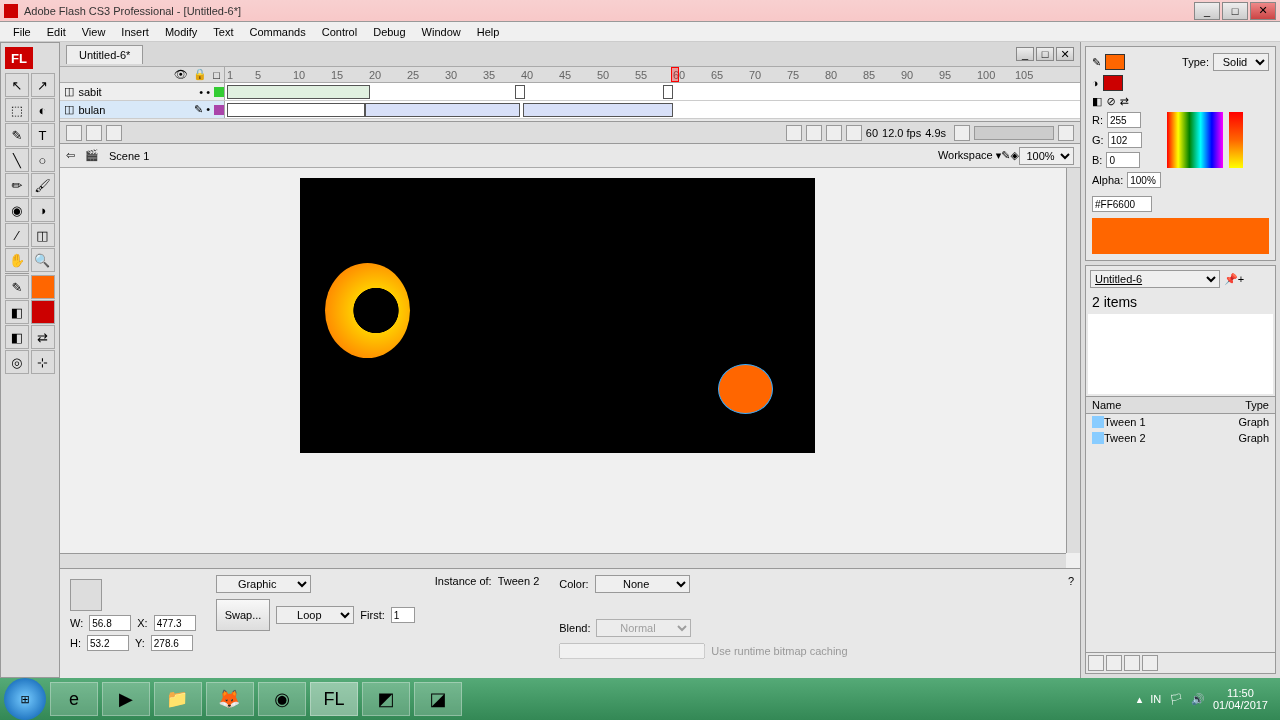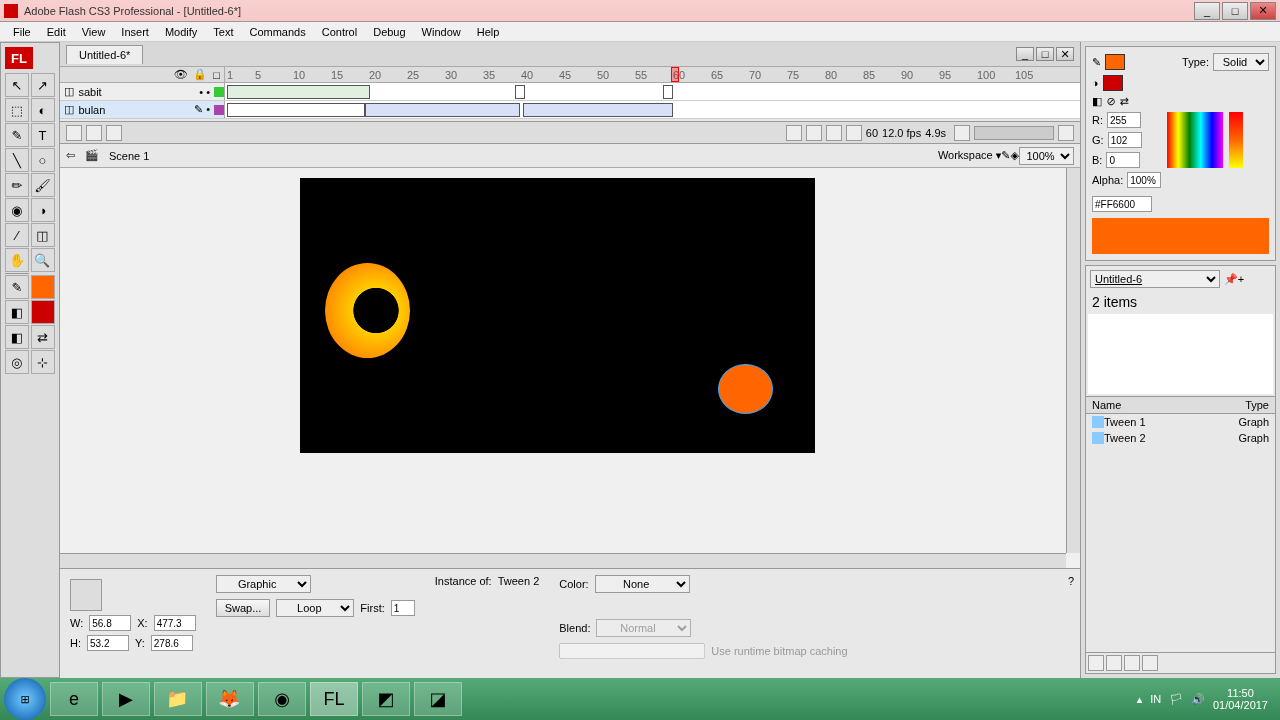--- a/index.html
+++ b/index.html
@@ -60,21 +60,21 @@
 .lib-preview{height:80px;background:#fff;margin:2px;}
 .lib-headers{display:flex;background:#ddd;border-top:1px solid #999;border-bottom:1px solid #999;padding:2px 6px;font-size:10px;}
 .lib-item{display:flex;padding:2px 6px;font-size:10px;align-items:center;gap:0;}
 .lib-icon{width:12px;height:12px;background:#8cf;}
 .properties{height:110px;background:#e8e8e8;border-top:1px solid #999;padding:6px;display:flex;gap:20px;}
 .prop-icon{width:32px;height:32px;background:#ddd;border:1px solid #999;margin:4px;}
 .prop-col{display:flex;flex-direction:column;gap:6px;}
 .prop-row{display:flex;align-items:center;gap:6px;font-size:10px;}
 .prop-select{height:18px;border:1px solid #999;padding:0 2px;text-align:center;}
 .prop-input{width:42px;height:16px;border:1px solid #999;padding:0 2px;font-size:10px;}
-.prop-btn{height:18px;border:1px solid #999;padding:0 8px;background:linear-gradient(#f8f8f8,#ddd);cursor:pointer;}
+.prop-btn{height:32px;border:1px solid #999;padding:0 8px;background:linear-gradient(#f8f8f8,#ddd);cursor:pointer;}
 .taskbar{height:42px;background:linear-gradient(#5a7,#385);display:flex;align-items:center;padding:0 4px;gap:4px;position:absolute;bottom:0;left:0;right:0;}
 .start-btn{width:42px;height:42px;border-radius:50%;background:radial-gradient(#7cf,#05a);display:flex;align-items:center;justify-content:center;}
 .task-btn{width:48px;height:34px;background:rgba(255,255,255,0.2);border:1px solid rgba(255,255,255,0.3);display:flex;align-items:center;justify-content:center;font-size:18px;}
 .tray{margin-left:auto;display:flex;align-items:center;gap:8px;color:#fff;font-size:10px;padding-right:8px;}
 .tray-time{text-align:center;line-height:12px;}
 </style>
 </head>
 <body>
 
 <div class="titlebar">

